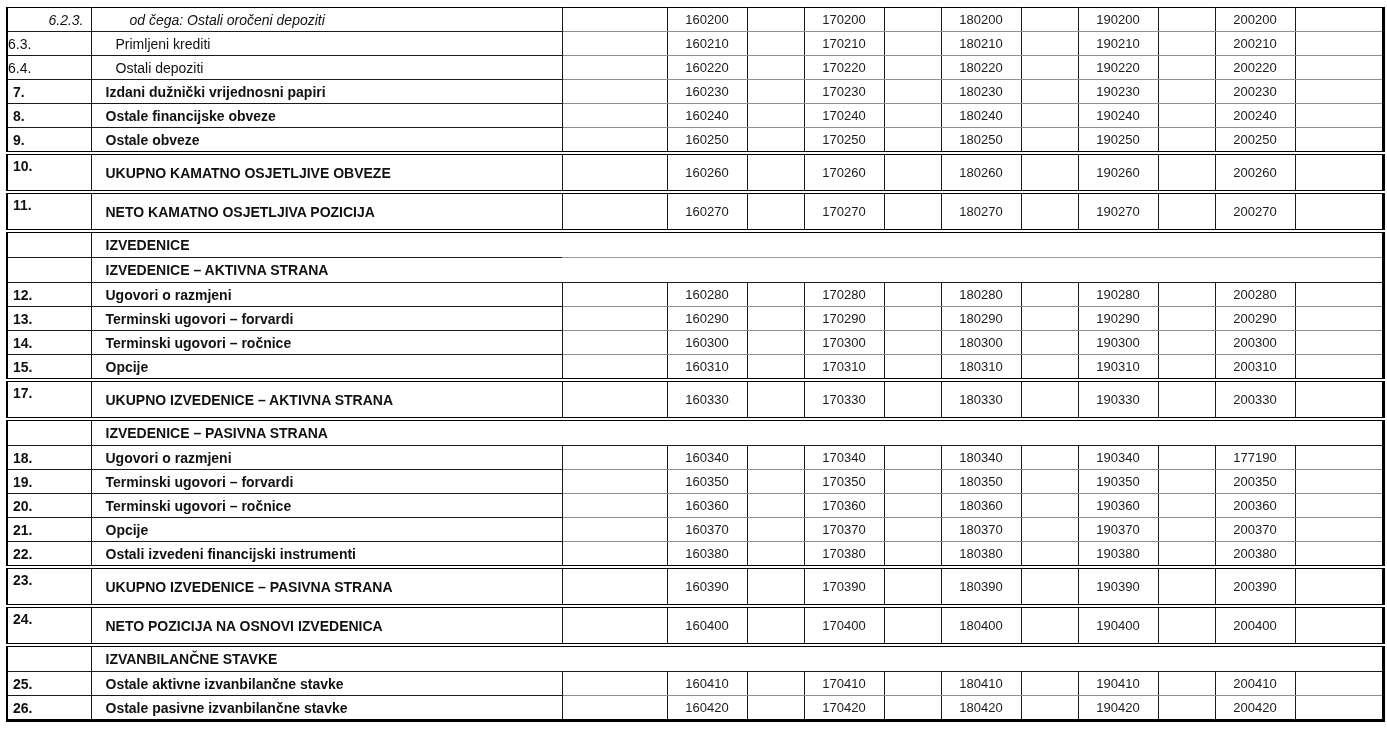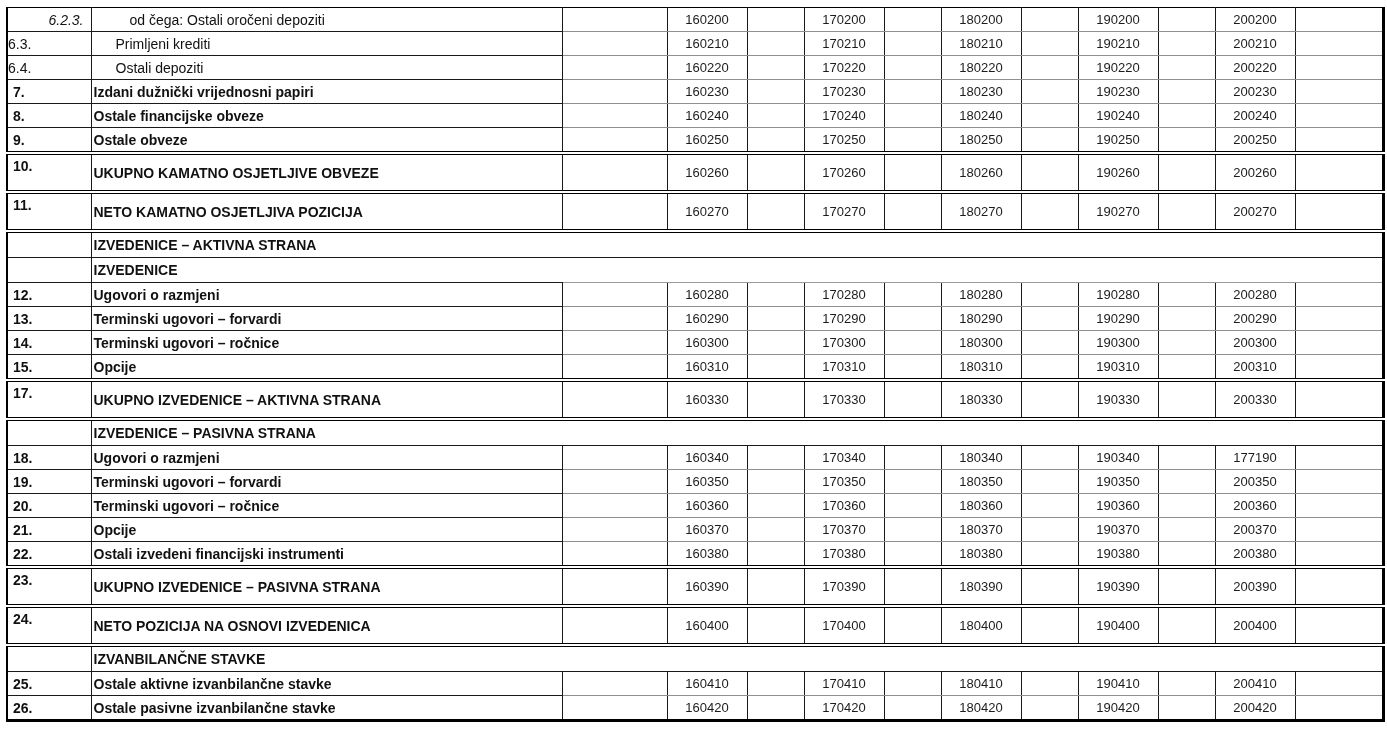--- a/index.html
+++ b/index.html
@@ -43,26 +43,26 @@
   tr.r-section td { height: 24px; }
   tr.r-total   td { height: 32px; }
 
   
   td.soft { border-bottom-color: #8f8f8f; }
 
   
   tr.r-total td { border-top: 4px double #000; border-bottom: 4px double #000; }
 
   .num  { font-size: 14px; margin-left: 20px; }
-  .desc { font-size: 14px; padding-left: 2px; }
+  .desc { font-size: 14px; padding-left: 14px; }
   .code { font-size: 13px; text-align: center; color: #1c1c1c; }
 
   
   .num.s-italic { font-style: italic; text-align: right; padding-right: 7px; }
-  .desc.s-italic { padding-left: 38px; }
+  .desc.s-italic { font-style: italic; padding-left: 38px; }
   .num.s-plain { }
   .desc.s-plain { padding-left: 24px; margin-left: 37px; }
   .num.s-bold, .num.s-total { font-weight: bold; padding-left: 5px; }
   .desc.s-bold, .desc.s-total, .desc.s-section { font-weight: bold; }
   .num.s-total { vertical-align: top; padding-top: 3px; }
 
   
   tr.r-section td.desc { border-right: none; }
   td.merged { border-right: none; }
   td.merged.soft-sep { border-bottom: 1px solid #9a9a9a; }
@@ -203,27 +203,27 @@
           <td class="gap soft"></td>
           <td class="code soft">180270</td>
           <td class="gap soft"></td>
           <td class="code soft">190270</td>
           <td class="gap soft"></td>
           <td class="code soft">200270</td>
           <td class="gap soft"></td>
         </tr>
         <tr class="r-section">
           <td class="num s-section"></td>
+          <td class="desc s-section">IZVEDENICE</td>
+          <td class="merged soft-sep" colspan="11"></td>
+        </tr>
+        <tr class="r-section">
+          <td class="num s-section"></td>
           <td class="desc s-section">IZVEDENICE – AKTIVNA STRANA</td>
           <td class="merged" colspan="11"></td>
-        </tr>
-        <tr class="r-section">
-          <td class="num s-section"></td>
-          <td class="desc s-section">IZVEDENICE</td>
-          <td class="merged soft-sep" colspan="11"></td>
         </tr>
         <tr class="r-normal">
           <td class="num s-bold">12.</td>
           <td class="desc s-bold">Ugovori o razmjeni</td>
           <td class="gap soft"></td>
           <td class="code soft">160280</td>
           <td class="gap soft"></td>
           <td class="code soft">170280</td>
           <td class="gap soft"></td>
           <td class="code soft">180280</td>

